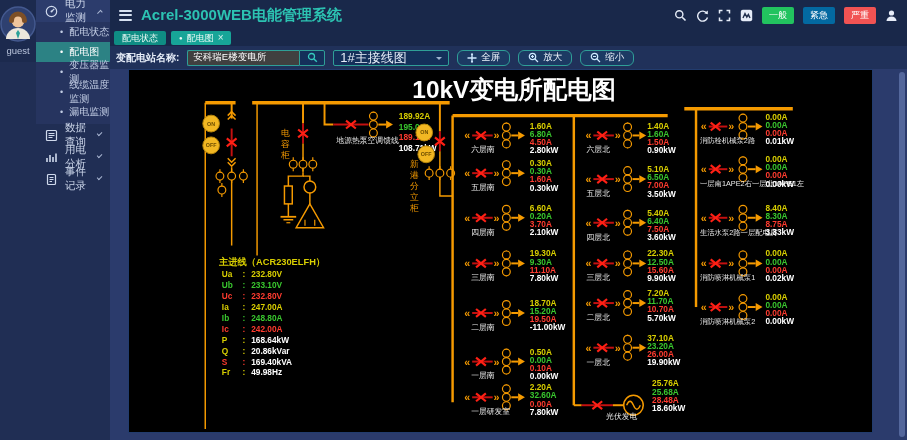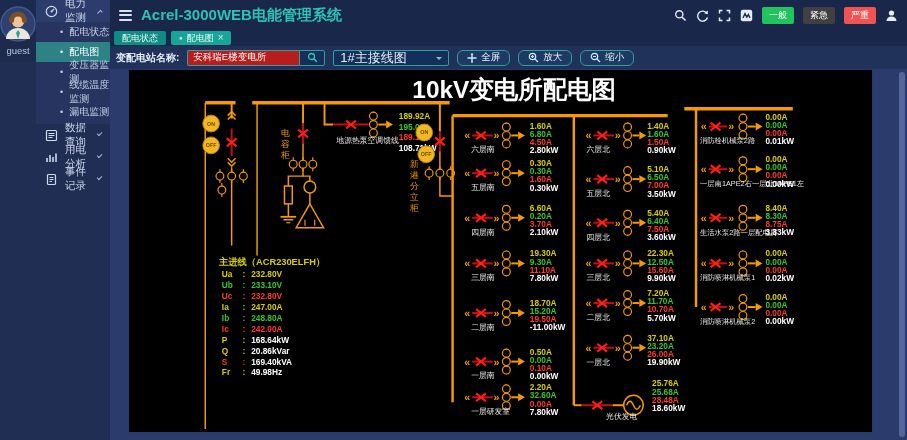--- a/index.html
+++ b/index.html
@@ -31,21 +31,21 @@
 .tico{display:flex;cursor:pointer}
 .badge{font-size:9px;color:#fff;padding:2px 7px;border-radius:2px;cursor:pointer;white-space:nowrap}
 .tabrow{height:16px;display:flex;align-items:center;gap:5px;padding:0 4px;background:#19284a}
 .chip{height:14px;display:flex;align-items:center;gap:4px;padding:0 8px;font-size:9px;color:#eafaf6;border-radius:2px;background:#0f8d84;cursor:pointer;white-space:nowrap}
 .chip.active{background:#17a598}
 .chip .dot{font-size:6px}
 .chip .close{font-size:10px;line-height:1;opacity:.9;cursor:pointer}
 .toolbar{height:23px;background:#20315a;display:flex;align-items:center;padding:0 6px;gap:8px;font-size:10px;color:#e6edf8;white-space:nowrap}
 .tb-label{font-weight:bold}
 .tb-inputwrap{display:flex}
-.tb-input{width:112px;height:16px;background:#b91c1c;border:1px solid #2f9f97;border-right:none;color:#fff;font-size:9.5px;padding:0 5px;border-radius:2px 0 0 2px;outline:none;font-family:inherit}
+.tb-input{width:112px;height:16px;background:#404040;border:1px solid #2f9f97;border-right:none;color:#fff;font-size:9.5px;padding:0 5px;border-radius:2px 0 0 2px;outline:none;font-family:inherit}
 .search-btn{width:26px;height:16px;border:1px solid #2f9f97;background:#14305a;display:flex;align-items:center;justify-content:center;border-radius:0 2px 2px 0;cursor:pointer}
 .tb-select{width:116px;height:16px;border:1px solid #2f9f97;background:#14305a;display:flex;align-items:center;padding:0 6px;font-size:13px;border-radius:2px;cursor:pointer}
 .tri{margin-left:auto;width:0;height:0;border:3.5px solid transparent;border-top-color:#9fb3cf;margin-top:4px}
 .tb-btn{height:16px;border:1px solid #2f9f97;background:#1c3a63;color:#eef4fc;display:flex;gap:4px;align-items:center;padding:0 9px;font-size:9.5px;border-radius:6px;cursor:pointer}
 
 .main{flex:1;background:#2b3b6c;position:relative;padding:0 34px 7px 18px;min-height:0}
 .canvas{width:100%;height:100%;background:#000;border:1px solid #223c6e;overflow:hidden}
 .canvas svg{display:block;width:100%;height:100%;font-family:"Liberation Sans","DejaVu Sans",sans-serif}
 .scrollbar{position:absolute;top:3px;bottom:3px;right:2px;width:6px;background:#54679c;border-radius:3px}
 </style>
@@ -145,21 +145,21 @@
               <path d="M1.5,4.5v-3h3 M8.5,1.5h3v3 M11.5,8.5v3h-3 M4.5,11.5h-3v-3" fill="none" stroke="#e6ecf8" stroke-width="1.5"></path>
             </svg>
         </span>
         <span class="tico">
           <svg width="13" height="13" viewBox="0 0 13 13">
               <rect x="0.8" y="0.8" width="11.4" height="11.4" rx="2" fill="#e6ecf8"></rect>
               <path d="M3,9 L5,4.5 L6.8,8 L8.4,5.5 L10,9" fill="none" stroke="#22304f" stroke-width="1.4"></path>
             </svg>
         </span>
         <span class="badge" style="background: rgb(34, 195, 95);">一般</span>
-        <span class="badge" style="background: #404040;">紧急</span>
+        <span class="badge" style="background: #0369a1;">紧急</span>
         <span class="badge" style="background: rgb(241, 83, 83);">严重</span>
         <span class="tico">
           <svg width="13" height="13" viewBox="0 0 13 13">
               <circle cx="6.5" cy="4" r="2.6" fill="#e6ecf8"></circle>
               <path d="M1.5,12 a5,4.5 0 0 1 10,0 z" fill="#e6ecf8"></path>
             </svg>
         </span>
       </div>
     </header>
 

